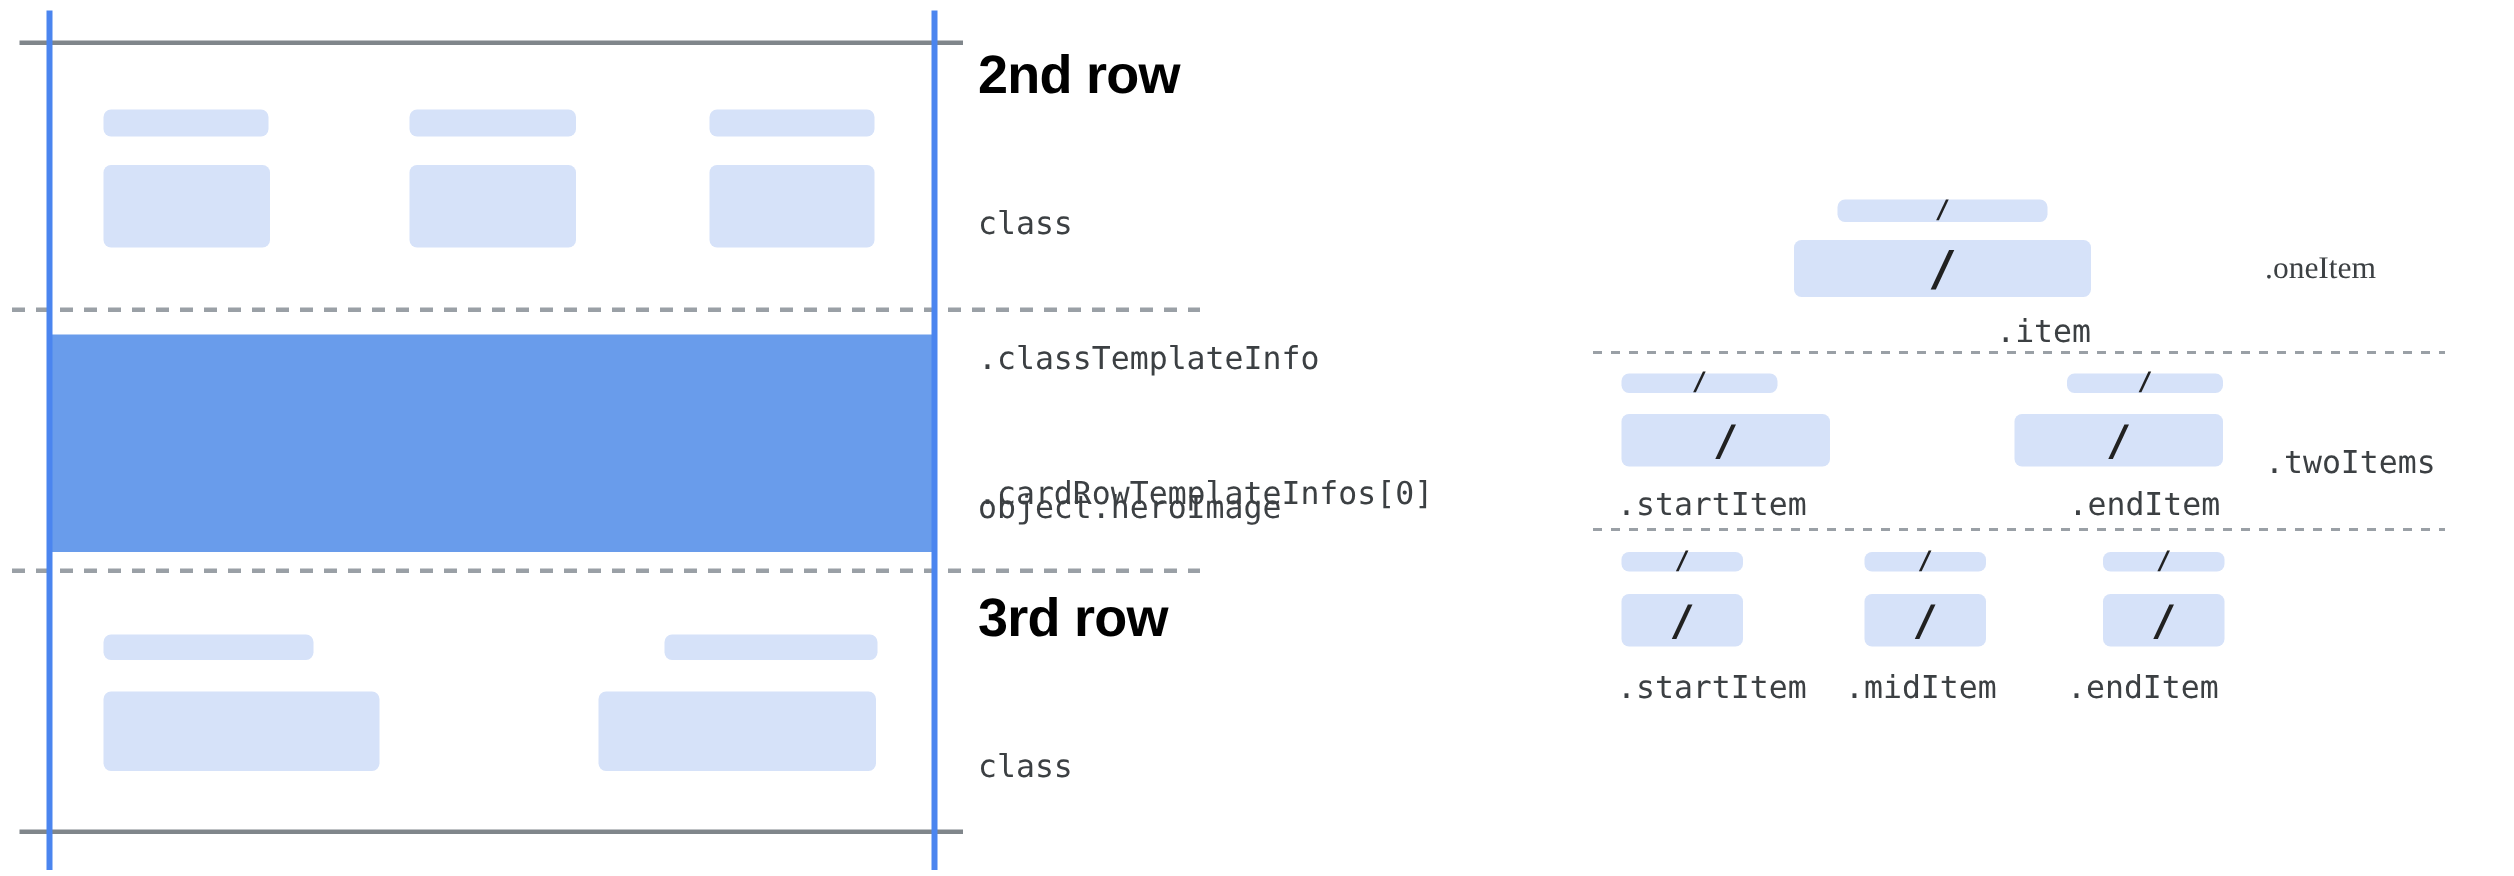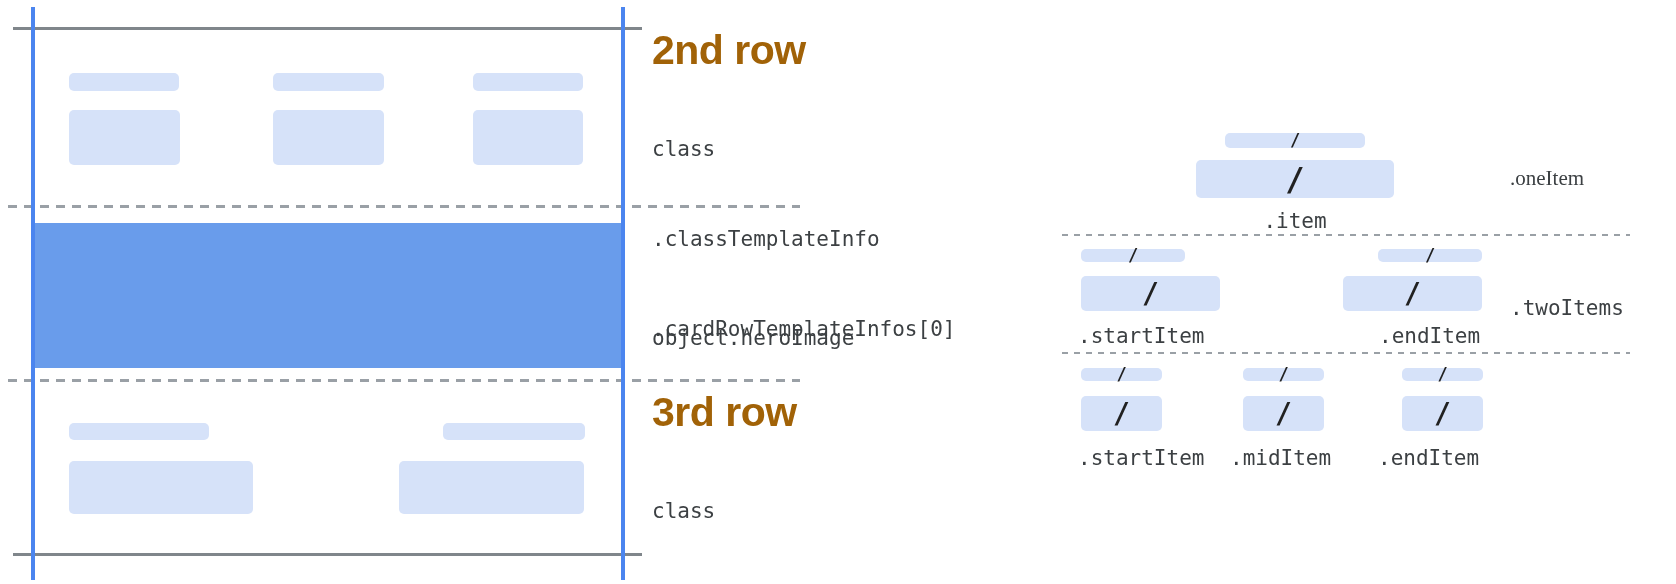--- a/index.html
+++ b/index.html
@@ -19,21 +19,21 @@
   
   .hero-band{position:absolute;left:33px;top:223px;width:590px;height:145px;background:#699ceb;z-index:2;}
   
   .chip{position:absolute;background:#d6e2f9;border-radius:5px;z-index:2;
         display:flex;align-items:center;justify-content:center;}
   .chip .slash{color:#212121;font-weight:bold;font-family:"DejaVu Sans Mono",monospace;}
   .slash-sm{font-size:17px;line-height:1;}
   .slash-lg{font-size:32px;line-height:1;}
   
   .heading{position:absolute;font-family:"Liberation Sans",sans-serif;font-weight:bold;
-           font-size:41px;line-height:40px;color:#a16207;letter-spacing:-0.5px;white-space:pre;}
+           font-size:36px;line-height:40px;color:#000000;letter-spacing:-0.5px;white-space:pre;}
   .code{position:absolute;font-family:"DejaVu Sans Mono",monospace;font-size:21px;
         line-height:30px;color:#3c4043;white-space:pre;}
   .code div{height:30px;}
 </style>
 </head>
 <body>
 
 <div class="canvas">
 
   <div class="vline" style="left:31px;"></div>
@@ -75,21 +75,21 @@
     
     
   </div>
 
   <div class="chip" style="left:1225px;top:133px;width:140px;height:15px;">
     <span class="slash slash-sm">/</span>
   </div>
   <div class="chip" style="left:1196px;top:160px;width:198px;height:38px;">
     <span class="slash slash-lg">/</span>
   </div>
-  <div class="code" style="left:1196px;top:206px;width:198px;text-align:center;">.item</div>
+  <div class="code" style="left:1196px;top:206px;width:198px;text-align:right;">.item</div>
   <div class="code" style="left:1510px;top:163px;font-family:Liberation Serif, serif;">.oneItem</div>
 
   <div class="dash dash-r" style="left:1062px;top:234px;width:568px;"></div>
 
   <div class="chip" style="left:1081px;top:249px;width:104px;height:13px;">
     <span class="slash slash-sm">/</span>
   </div>
   <div class="chip" style="left:1081px;top:276px;width:139px;height:35px;">
     <span class="slash slash-lg" style="font-size:28px;">/</span>
   </div>

